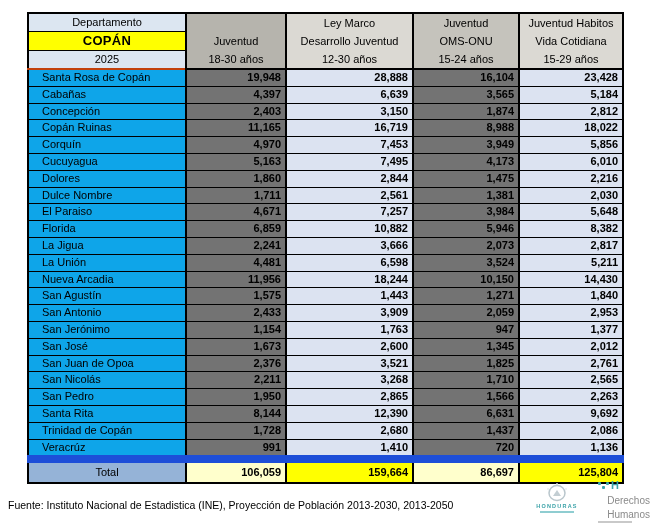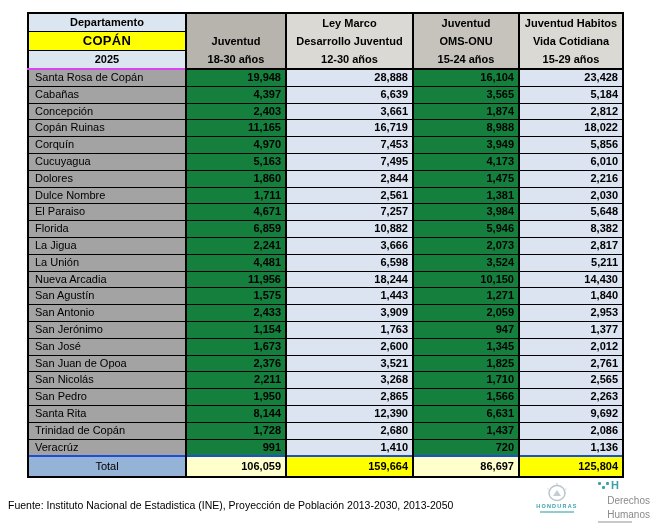--- a/index.html
+++ b/index.html
@@ -7,42 +7,42 @@
   .sheet{position:absolute;inset:0;background:#fff;}
 
   table.pop{position:absolute;left:27px;top:12px;width:595px;border-collapse:collapse;table-layout:fixed;
             border:2px solid #000;font-size:11px;}
   col.c-name{width:158px}col.c-v1{width:100px}col.c-v2{width:127px}col.c-v3{width:106px}col.c-v4{width:104px}
 
   td,th{border-left:2px solid #000;border-right:2px solid #000;border-top:1px solid #000;border-bottom:1px solid #000;
         padding:0;overflow:hidden;white-space:nowrap;}
 
   
-  thead td,thead th{text-align:center;font-weight:700;}
+  thead td,thead th{text-align:center;font-weight:400;}
   .hrow td{height:17px;line-height:17px;}
   .hd-blue{background:#dce6f1;}
   .hd-yellow{background:#ffff00;font-weight:700;font-size:13px;letter-spacing:.3px;}
-  .hd-year{border-bottom:2px solid #d946ef;}
+  .hd-year{border-bottom:2px solid #c2410c;}
   th.colhead{border-bottom:2px solid #000;vertical-align:middle;}
   th.colhead div{line-height:18px;height:18px;}
   th.colhead.btm{vertical-align:bottom;}
   th.colhead.btm div{line-height:18px;}
   .g-dark2{background:#b6b4ad;}
   .g-dark4{background:#c5c3bc;}
   .g-light{background:#dbd9d3;}
 
   
   tbody td{height:15.8px;line-height:15.8px;}
-  td.name-cell{background:#a3a3a3;text-align:left;padding-left:6px;font-weight:400;}
+  td.name-cell{background:#0ea5e9;text-align:left;padding-left:13px;font-weight:400;}
   td.num{text-align:right;padding-right:4px;font-weight:700;}
-  td.cA{background:#15803d;margin-top:16px;}
+  td.cA{background:#737373;margin-top:16px;}
   td.cB{background:#dce3f1;}
 
   
-  tfoot td{height:19px;line-height:19px;border-top:2px solid #1d4ed8;}
+  tfoot td{height:19px;line-height:19px;border-top:8px solid #1d4ed8;}
   td.total-label{background:#95b3d7;text-align:center;font-weight:400;}
   td.tPale{background:#ffffcc;}
   td.tYellow{background:#ffff00;}
 
   
   .notes{position:absolute;left:8px;top:482px;font-size:10.5px;line-height:20px;color:#000;margin-top:13px;}
 
   
   .logo-hn{position:absolute;left:527px;top:481px;width:60px;text-align:center;}
   .logo-hn .emblem{display:block;margin:0 auto;}
@@ -112,21 +112,21 @@
         <tr>
           <td class="name-cell">Cabañas</td>
           <td class="num cA">4,397</td>
           <td class="num cB">6,639</td>
           <td class="num cA">3,565</td>
           <td class="num cB">5,184</td>
         </tr>
         <tr>
           <td class="name-cell">Concepción</td>
           <td class="num cA">2,403</td>
-          <td class="num cB">3,661</td>
+          <td class="num cB">3,150</td>
           <td class="num cA">1,874</td>
           <td class="num cB">2,812</td>
         </tr>
         <tr>
           <td class="name-cell">Copán Ruinas</td>
           <td class="num cA">11,165</td>
           <td class="num cB">16,719</td>
           <td class="num cA">8,988</td>
           <td class="num cB">18,022</td>
         </tr>

